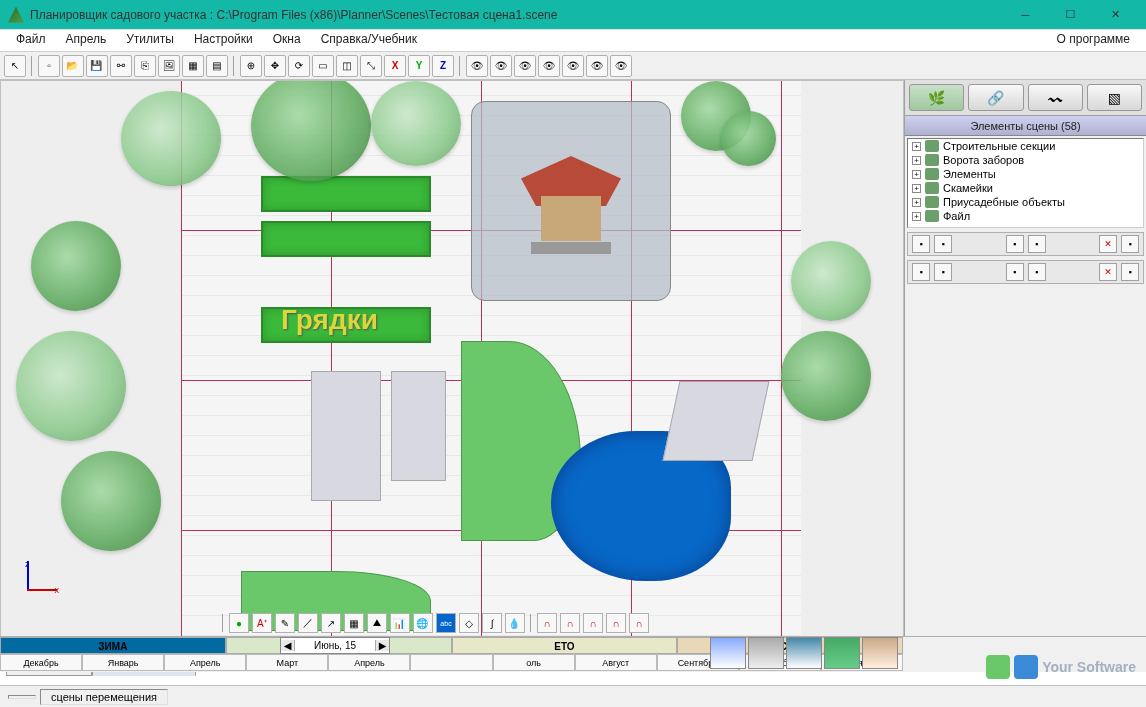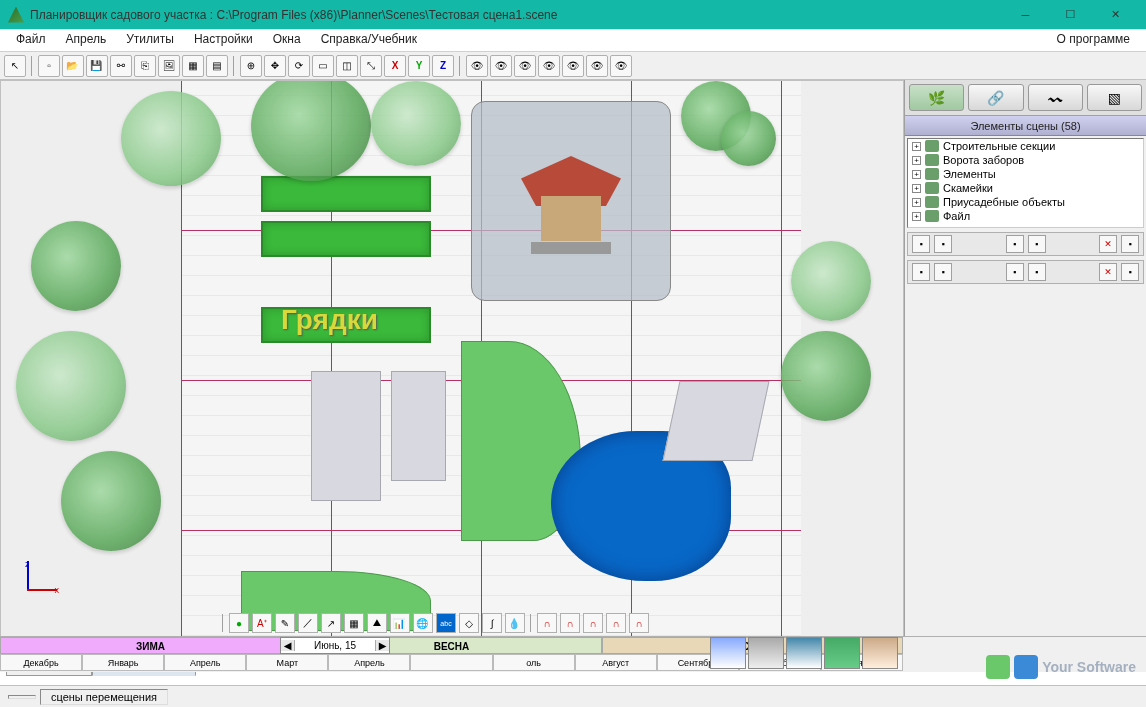--- a/index.html
+++ b/index.html
@@ -66,21 +66,21 @@
 .view-tab { padding: 3px 24px; font-size: 11px; border: 1px solid #999; background: #f0f0f0; }
 .view-tab.active { background: #dde6f0; border-bottom-color: #dde6f0; }
 
 .bottom-toolbar { position: absolute; left: 220px; top: 612px; height: 22px; display: flex; align-items: center; gap: 3px; }
 .bt-btn { width: 20px; height: 20px; border: 1px solid #b0b0b0; background: #f8f8f8; font-size: 10px; display:flex;align-items:center;justify-content:center; }
 .bt-sep { width: 2px; height: 18px; border-left: 1px solid #a0a0a0; margin: 0 2px; }
 
 .timeline { position: absolute; left: 0; top: 636px; right: 0; height: 36px; background: #f0f0f0; border-top: 1px solid #b0b0b0; }
 .season-row { height: 17px; display: flex; font-size: 10px; font-weight: bold; }
 .season { flex: 1; text-align: center; line-height: 17px; border: 1px solid #aaa; }
-.season.winter { background: #f0abfc; }
+.season.winter { background: #0369a1; }
 .season.spring { background: #d8e8c8; }
 .season.summer { background: #e8e8c8; }
 .season.autumn { background: #e8d8b8; }
 .month-row { height: 17px; display: flex; font-size: 9px; }
 .month { flex: 1; text-align: center; line-height: 17px; border: 1px solid #bbb; background: #f8f8f8; }
 .date-control { position: absolute; left: 280px; top: 0; height: 17px; width: 110px; background: #fff; border: 1px solid #888; display: flex; align-items: center; font-size: 10px; }
 .date-control .arrow { width: 14px; text-align: center; background: #e8e8e8; border-right: 1px solid #aaa; }
 .date-control .date-val { flex: 1; text-align: center; }
 .thumbs { position: absolute; right: 248px; top: 0; height: 34px; display: flex; gap: 2px; }
 .thumb { width: 36px; height: 32px; border: 1px solid #888; background: linear-gradient(#8af,#fff); }
@@ -280,20 +280,21 @@
   <div class="bt-btn" style="color:#c00">∩</div>
   <div class="bt-btn" style="color:#c00">∩</div>
   <div class="bt-btn" style="color:#c00">∩</div>
   <div class="bt-btn" style="color:#c00">∩</div>
 </div>
 
 <div class="timeline">
   <div class="season-row">
     <div class="season winter">ЗИМА</div>
     <div class="season spring">ВЕСНА</div>
+    <div class="season summer">ЕТО</div>
     <div class="season autumn">ОСЕНЬ</div>
     <div style="width:243px"></div>
   </div>
   <div class="month-row">
     <div class="month">Декабрь</div>
     <div class="month">Январь</div>
     <div class="month">Апрель</div>
     <div class="month">Март</div>
     <div class="month">Апрель</div>
     <div class="month"></div>

